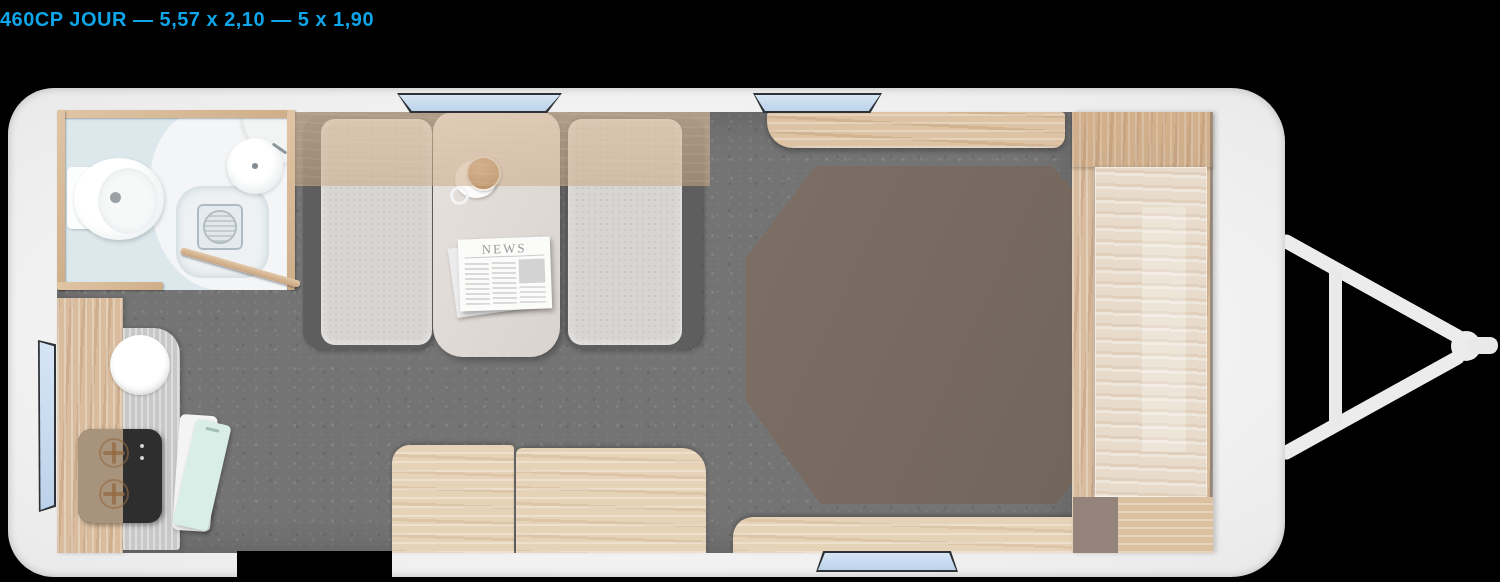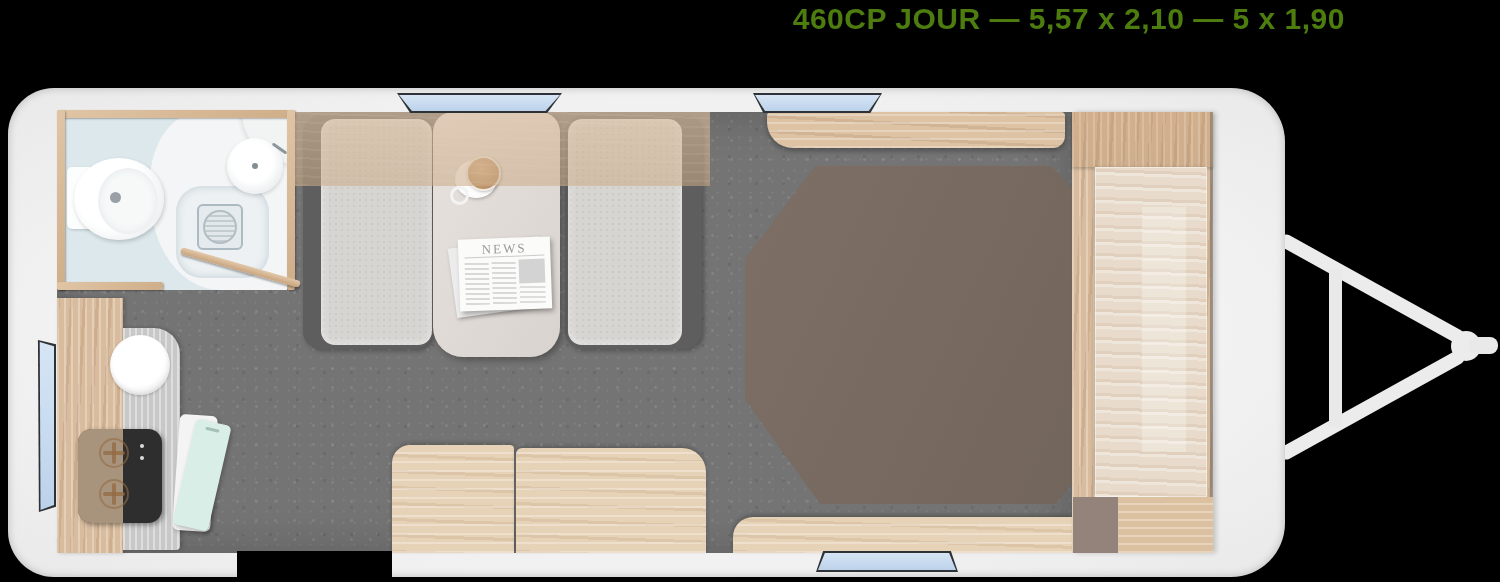--- a/index.html
+++ b/index.html
@@ -1,22 +1,22 @@
 <!DOCTYPE html>
 <html><head>
 <meta charset="utf-8">
 <style>
   html,body{margin:0;padding:0;background:#000;}
   #stage{position:relative;width:1500px;height:582px;background:#000;overflow:hidden;
          font-family:"Liberation Sans",sans-serif;}
   .abs{position:absolute;}
 
   
-  #title{left:0;top:2px;width:1345px;text-align:right;color:#4d7c0f;
-         font-size:30px;font-weight:600;letter-spacing:.5px;line-height:34px;}
+  #title{left:0;top:2px;width:1345px;text-align:left;color:#0ea5e9;
+         font-size:20px;font-weight:600;letter-spacing:.5px;line-height:34px;}
 
   
   #body{left:8px;top:88px;width:1277px;height:489px;border-radius:46px 54px 54px 46px;
         background:radial-gradient(ellipse at 50% 50%, #f4f4f4 55%, #e9e9e9 100%);
         box-shadow:inset 0 0 8px rgba(0,0,0,.22);}
 
   
   #floor{left:57px;top:112px;width:1015px;height:441px;
     background-color:#747474;
     background-image:

